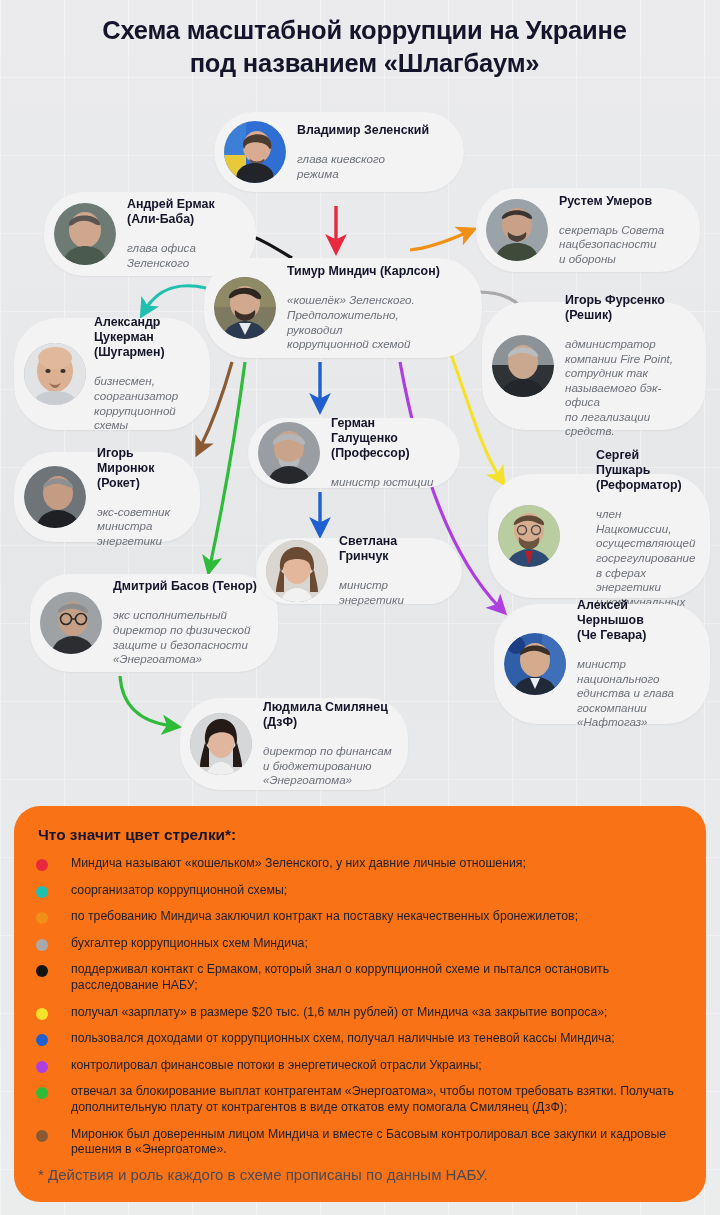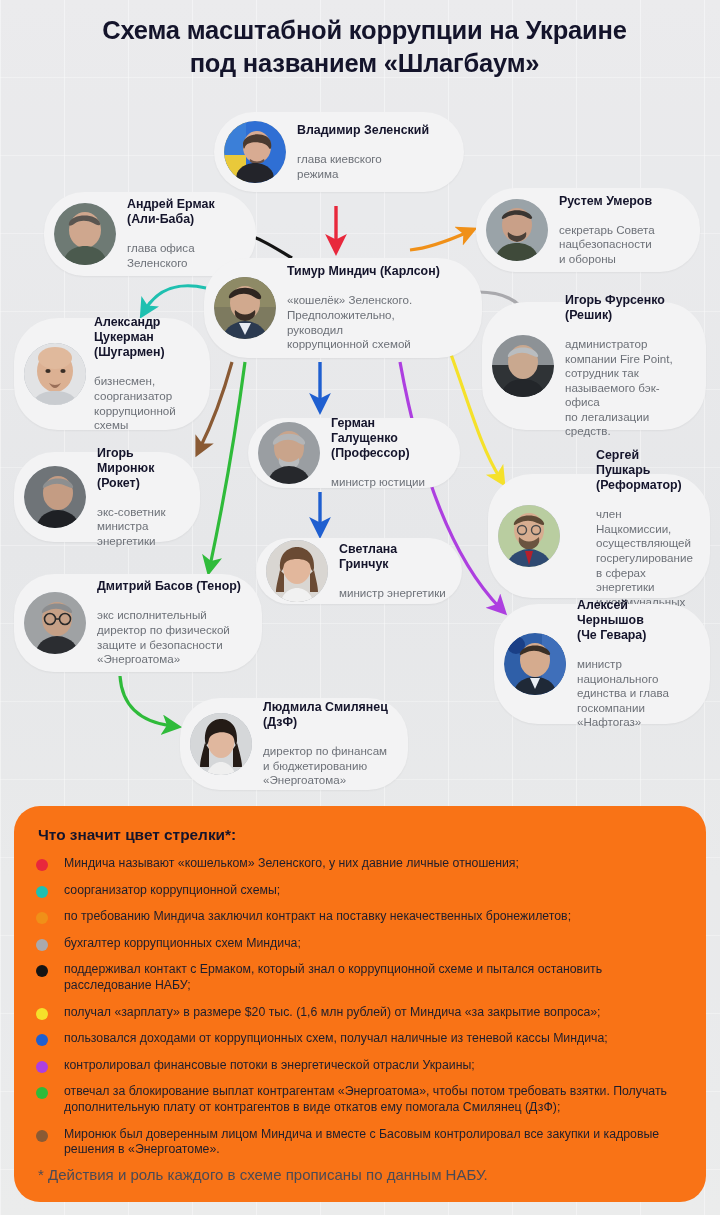--- a/index.html
+++ b/index.html
@@ -60,52 +60,52 @@
     background:#b9bec4;
   }
   .avatar svg{display:block;width:62px;height:62px;}
   .ntext{display:flex;flex-direction:column;min-width:0;}
   .nname{
     font-size:12.4px;line-height:15px;font-weight:bold;color:#14142b;
     white-space:pre-line;
   }
   .nrole{
     font-size:11.6px;line-height:14.6px;color:#6d7178;
-    white-space:pre-line;margin-top:14px;
+    white-space:pre-line;margin-top:14px;font-style:italic;
   }
 
   
   #node-zelensky{left:214px;top:112px;width:250px;height:80px;border-radius:40px;}
   #node-yermak{left:44px;top:192px;width:212px;height:84px;border-radius:40px;}
   #node-umerov{left:476px;top:188px;width:224px;height:84px;border-radius:40px;}
   #node-mindich{left:204px;top:258px;width:278px;height:100px;border-radius:44px;}
   #node-tsukerman{left:14px;top:318px;width:196px;height:112px;border-radius:44px;gap:8px;}
   #node-fursenko{left:482px;top:302px;width:224px;height:128px;border-radius:44px;}
   #node-mironyuk{left:14px;top:452px;width:186px;height:90px;border-radius:40px;}
   #node-galushchenko{left:248px;top:418px;width:212px;height:70px;border-radius:35px;}
   #node-pushkar{left:488px;top:474px;width:222px;height:124px;border-radius:44px;gap:36px;}
-  #node-basov{left:14px;top:574px;width:248px;height:98px;border-radius:40px;}
+  #node-basov{left:30px;top:574px;width:248px;height:98px;border-radius:40px;}
   #node-hrynchuk{left:256px;top:538px;width:206px;height:66px;border-radius:33px;}
   #node-chernyshov{left:494px;top:604px;width:216px;height:120px;border-radius:44px;}
   #node-smilyanets{left:180px;top:698px;width:228px;height:92px;border-radius:40px;}
 
   
   .legend{
     position:absolute;left:14px;top:806px;width:692px;height:396px;
     background:#f97316;border-radius:26px;
     padding:18px 20px 14px 22px;
     box-sizing:border-box;
     z-index:5;
   }
   .legend-title{
     font-size:15.4px;font-weight:bold;color:#14142b;
     margin:2px 0 12px 2px;
   }
   .legend-item{
-    display:flex;align-items:flex-start;gap:16px;
+    display:flex;align-items:flex-start;gap:23px;
     margin-bottom:11px;
   }
   .dot{
     width:12px;height:12px;border-radius:50%;
     flex:0 0 12px;margin-top:3px;
   }
   .legend-text{
     font-size:12.3px;line-height:15.6px;color:#1e1e2c;
   }
   .legend-note{

